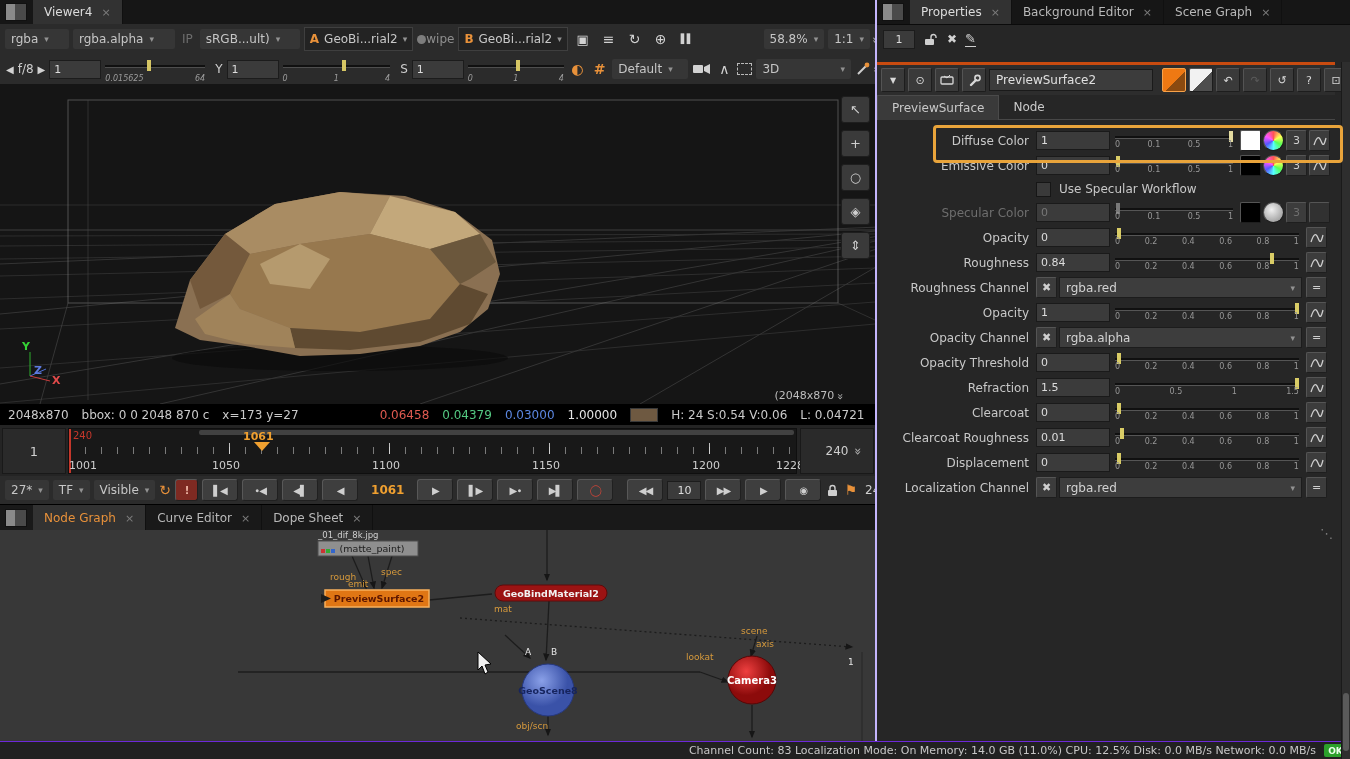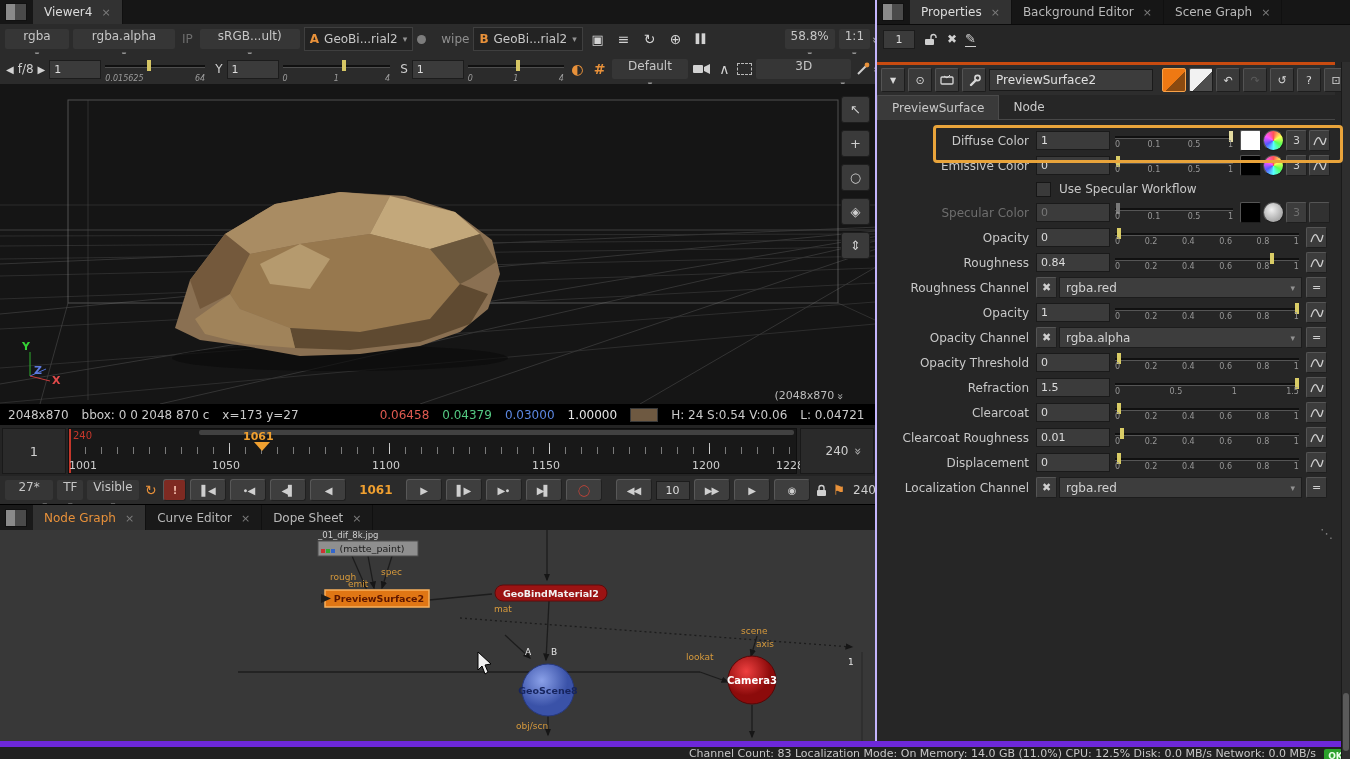--- a/index.html
+++ b/index.html
@@ -5,21 +5,21 @@
   html,body{margin:0;padding:0;background:#111;}
   body{font-family:"DejaVu Sans","Liberation Sans",sans-serif;}
   #app{position:relative;width:1350px;height:759px;background:#262626;overflow:hidden;color:#c8c8c8;font-size:12px;}
   .abs{position:absolute;}
   .flex{display:flex;align-items:center;}
   
   .pane-icon{width:20px;height:16px;margin:0 6px 0 5px;background:linear-gradient(90deg,#8a8a8a 45%,#4a4a4a 45%);border:1px solid #111;}
   .tab{height:100%;padding:0 11px;display:flex;align-items:center;gap:9px;color:#b9b9b9;border-right:1px solid #101010;}
   .tab.active{background:#323232;color:#dcdcdc;}
   .tab .x{color:#7c7c7c;font-size:11px;}
-  .vsel{background:#363636;height:20px;border-radius:2px;padding:0 6px;display:flex;align-items:center;gap:6px;color:#c6c6c6;white-space:nowrap;flex-direction:column;}
+  .vsel{background:#363636;height:20px;border-radius:2px;padding:0 6px;display:flex;align-items:center;gap:6px;color:#c6c6c6;white-space:nowrap;}
   .dd{color:#929292;font-size:9px;}
   .ico{color:#d2d2d2;font-size:14px;text-align:center;}
   .chev{display:inline-block;transform:rotate(90deg);color:#b5b5b5;font-size:13px;letter-spacing:-2px;}
   .mini-input{width:42px;height:17px;background:#3b3b3b;border:1px solid #1c1c1c;color:#ddd;font-size:11px;padding:0 4px;font-family:inherit;}
   .ms{position:relative;height:24px;}
   .ms-track{position:absolute;left:0;right:0;top:8px;height:2px;background:#101010;border-bottom:1px solid #4e4e4e;}
   .ms-handle{position:absolute;top:3px;width:4px;height:11px;background:#d6c664;}
   .ms-labels{position:absolute;left:0;right:0;bottom:-2px;display:flex;justify-content:space-between;font-size:8px;color:#9c9c9c;font-style:italic;}
   .org{color:#e8913a;}
   
@@ -51,21 +51,21 @@
   
   #transport{left:0;top:476px;width:875px;height:28px;background:#2b2b2b;border-bottom:1px solid #111;gap:4px;padding:0 5px;}
   .tbtn{height:20px;min-width:28px;padding:0 3px;background:#3e3e3e;border:1px solid;border-color:#585858 #202020 #202020 #585858;border-radius:3px;color:#cfcfcf;display:flex;align-items:center;justify-content:center;font-size:10px;letter-spacing:-1px;}
   .alert-btn{min-width:15px;background:#7e2a22;color:#f0b9a8;font-weight:bold;}
   .frame-display{color:#f0a030;font-size:12px;font-weight:bold;padding:0 9px;}
   .rec{color:#cc4438;font-size:11px;}
   
   #ng-tabbar{left:0;top:504px;width:875px;height:26px;background:#191919;border-top:1px solid #000;border-bottom:1px solid #0d0d0d;}
   #graph{left:0;top:530px;width:875px;height:211px;background:#383838;}
   
-  #statusbar{left:0;top:741px;width:1350px;height:18px;background:#212121;border-top:6px solid #6d28d9;justify-content:flex-end;padding-right:34px;font-size:11px;color:#c6c6c6;box-sizing:border-box;}
+  #statusbar{left:0;top:741px;width:1350px;height:18px;background:#212121;border-top:1px solid #6d28d9;justify-content:flex-end;padding-right:34px;font-size:11px;color:#c6c6c6;box-sizing:border-box;}
   #ok-badge{position:absolute;right:3px;top:2px;width:23px;height:13px;background:#2ba02b;border-radius:2px;color:#eaffea;font-size:9px;font-weight:bold;display:flex;align-items:center;justify-content:center;}
   
   #rpane{left:875px;top:0;width:475px;height:741px;background:#262626;border-left:2px solid #c4b5fd;box-sizing:border-box;}
   #p-tabbar{left:0;top:0;width:473px;height:24px;background:#161616;border-bottom:1px solid #0b0b0b;}
   #p-toolrow{left:0;top:24px;width:473px;height:30px;gap:8px;padding:0 6px;}
   #p-orange{left:0;top:62px;width:458px;height:3px;background:#c84b10;}
   #p-header{left:0;top:65px;width:458px;height:30px;background:#2d2d2d;gap:3px;padding:0 4px;box-sizing:border-box;}
   .hbtn{width:22px;height:22px;background:#3a3a3a;border:1px solid;border-color:#545454 #1d1d1d #1d1d1d #545454;border-radius:2px;display:flex;align-items:center;justify-content:center;color:#d8d8d8;font-size:11px;flex:none;}
   .sw1{background:linear-gradient(135deg,#ef7913 55%,#8a4a10 55%);border-color:#f7a24a;}
   .sw2{background:linear-gradient(135deg,#f2f2f2 55%,#4e4e4e 55%);}
@@ -121,21 +121,21 @@
     <span style="color:#6d6d6d;padding:0 3px">IP</span>
     <div class="vsel" style="width:88px">
         <span>sRGB...ult)</span>
         <span class="dd">▾</span>
       </div>
     <div class="ab-box">
       <span class="ab-letter">A</span>
       <span>GeoBi...rial2</span>
       <span class="dd">▾</span>
     </div>
-    <div class="flex" style="gap:15px">
+    <div class="flex" style="gap:0">
       <span style="width:9px;height:9px;border-radius:50%;background:#7d7d7d;display:inline-block"></span>
       <span style="color:#8f8f8f">wipe</span>
     </div>
     <div class="ab-box">
       <span class="ab-letter">B</span>
       <span>GeoBi...rial2</span>
       <span class="dd">▾</span>
     </div>
     <span class="ico" style="width:22px;font-size:13px">▣</span>
     <span class="ico" style="width:22px">≡</span>

